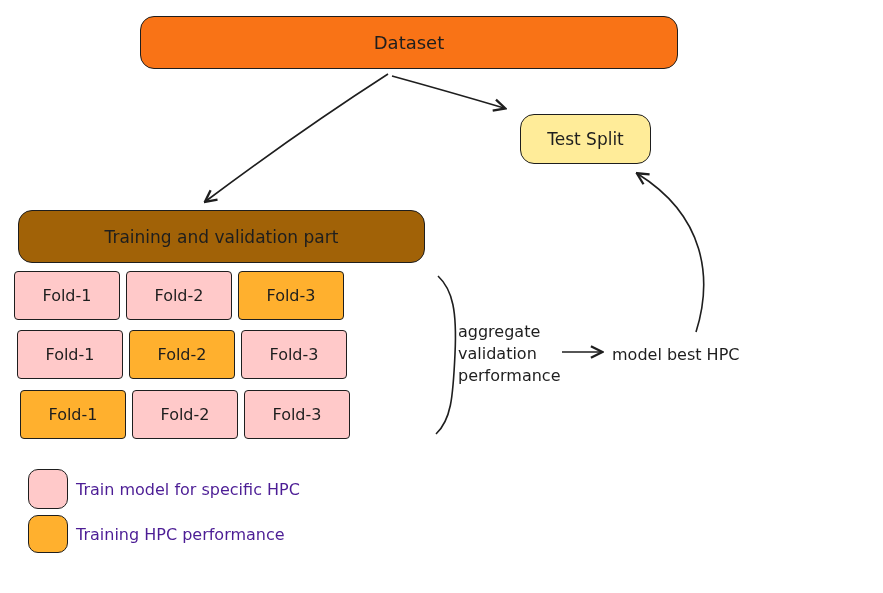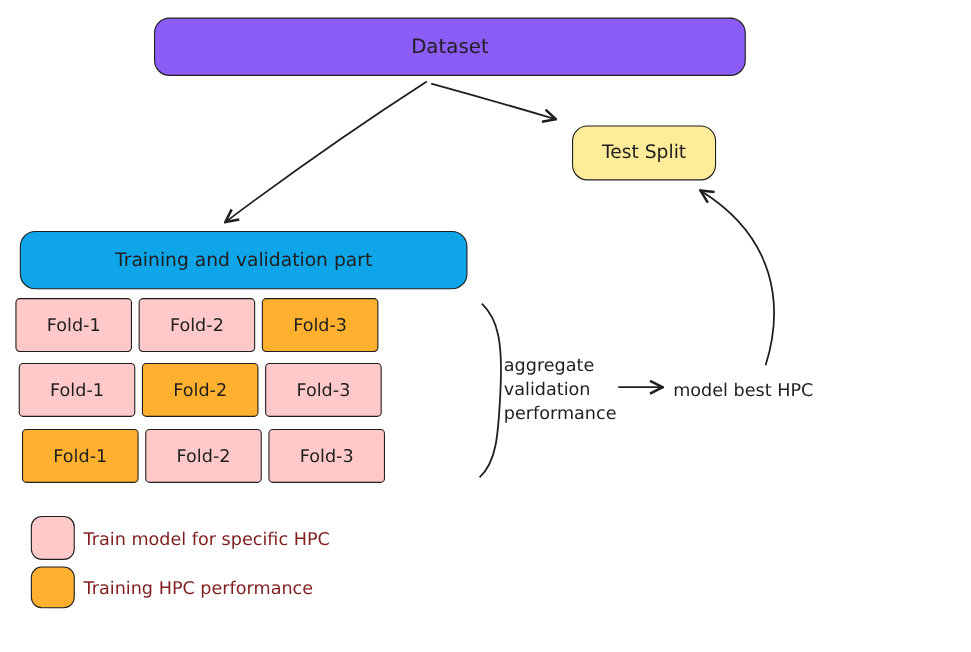--- a/index.html
+++ b/index.html
@@ -12,23 +12,23 @@
     overflow:hidden;
   }
   .node{
     position:absolute;
     border:1.7px solid #1e1e1e;
     border-radius:14px;
     display:flex;align-items:center;justify-content:center;
     font-size:17px;color:#1e1e1e;
     box-sizing:border-box;
   }
-  #dataset-node{left:140px;top:16px;width:538px;height:53px;background:#8b5cf6;font-size:18px;}
+  #dataset-node{left:140px;top:16px;width:538px;height:53px;background:#f97316;font-size:18px;}
   #test-split-node{left:520px;top:114px;width:131px;height:50px;background:#ffec99;}
-  #training-node{left:18px;top:210px;width:407px;height:53px;background:#0ea5e9;}
+  #training-node{left:18px;top:210px;width:407px;height:53px;background:#a16207;}
   .fold-row{position:absolute;display:flex;gap:6px;}
   #fold-row-0{left:14px;top:271px;}
   #fold-row-1{left:17px;top:330px;}
   #fold-row-2{left:20px;top:390px;}
   .fold{
     width:106px;height:49px;
     border:1.7px solid #1e1e1e;border-radius:4px;
     display:flex;align-items:center;justify-content:center;
     font-size:16px;background:#ffc9c9;box-sizing:border-box;
   }
@@ -39,21 +39,21 @@
   }
   #aggregate-note{left:458px;top:321px;}
   #select-note{left:612px;top:344px;}
   #evaluate-note{left:702px;top:236px;}
   .legend-swatch{
     position:absolute;width:40px;height:40px;
     border:1.7px solid #1e1e1e;border-radius:10px;box-sizing:border-box;
   }
   #legend-train-swatch{left:28px;top:469px;background:#ffc9c9;}
   #legend-validate-swatch{left:28px;top:515px;height:38px;background:#ffb02e;}
-  .legend-label{position:absolute;font-size:16px;color:#7f1d1d;}
+  .legend-label{position:absolute;font-size:16px;color:#4c1d95;}
   #legend-train-label{left:76px;top:480px;}
   #legend-validate-label{left:76px;top:525px;}
   #arrow-layer{position:absolute;left:0;top:0;width:883px;height:593px;pointer-events:none;}
 </style>
 </head>
 <body>
 
 <div id="canvas">
 
   <svg id="arrow-layer" viewBox="0 0 883 593">

